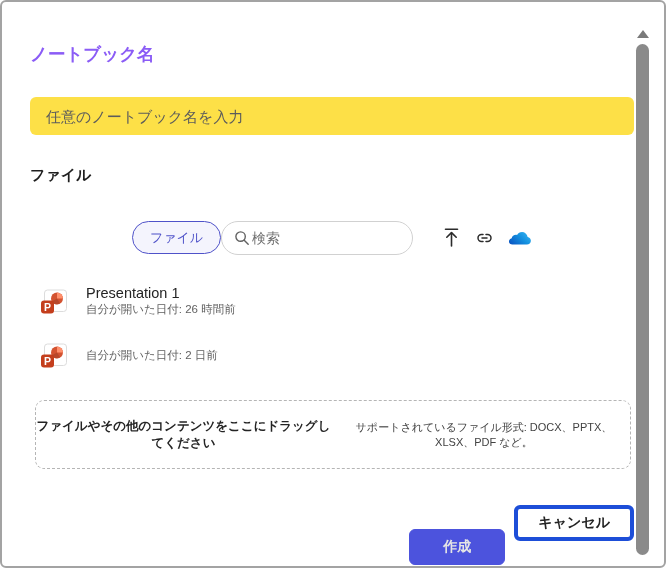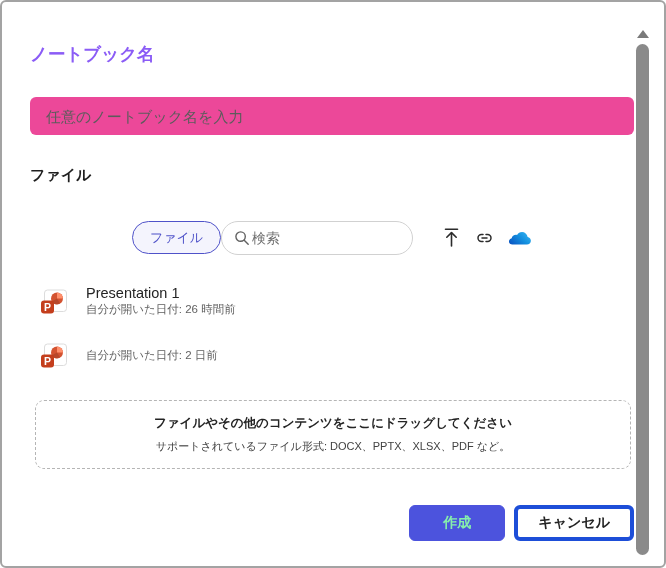--- a/index.html
+++ b/index.html
@@ -22,21 +22,21 @@
     margin: 0;
     font-size: 17.5px;
     font-weight: 700;
     color: #8b5cf6;
   }
 
   .name-input {
     position: absolute;
     left: 28px; top: 95px;
     width: 604px; height: 38px;
-    background: #ec4899;
+    background: #fde047;
     border: none;
     border-radius: 6px;
     padding: 0 16px;
     font-size: 15px;
     font-family: "Liberation Sans", sans-serif;
     color: #242424;
     outline: none;
   }
   .name-input::placeholder { color: #5c5c5c; opacity: 1; }
 
@@ -125,21 +125,21 @@
   .file-name { font-size: 14.5px; color: #242424; line-height: 17px; }
   .file-meta { font-size: 11.5px; color: #616161; line-height: 15px; }
 
   .dropzone {
     position: absolute;
     left: 33px; top: 398px;
     width: 596px; height: 69px;
     border: 1.5px dashed #b5b5b5;
     border-radius: 9px;
     display: flex;
-    flex-direction: column;
+    flex-direction: row;
     align-items: center;
     justify-content: center;
     gap: 7px;
     text-align: center;
   }
   .dz-title { font-size: 12.5px; font-weight: 700; color: #242424; }
   .dz-sub   { font-size: 11px; color: #424242; }
 
   .actions {
     position: absolute;
@@ -156,21 +156,22 @@
     font-weight: 700;
     font-family: "Liberation Sans", sans-serif;
     cursor: pointer;
     display: flex;
     align-items: center;
     justify-content: center;
   }
   .btn.primary {
     background: var(--accent, #4c53dd);
     border: 1px solid var(--accent, #4c53dd);
-    color: #86efac;
+    color: #e5e5e5;
+    margin-top: 24px;
   }
   .btn.secondary {
     background: #ffffff;
     border: 4px solid #1d4ed8;
     color: #242424;
   }
 
   .scrollbar {
     position: absolute;
     top: 0; right: 14px;

